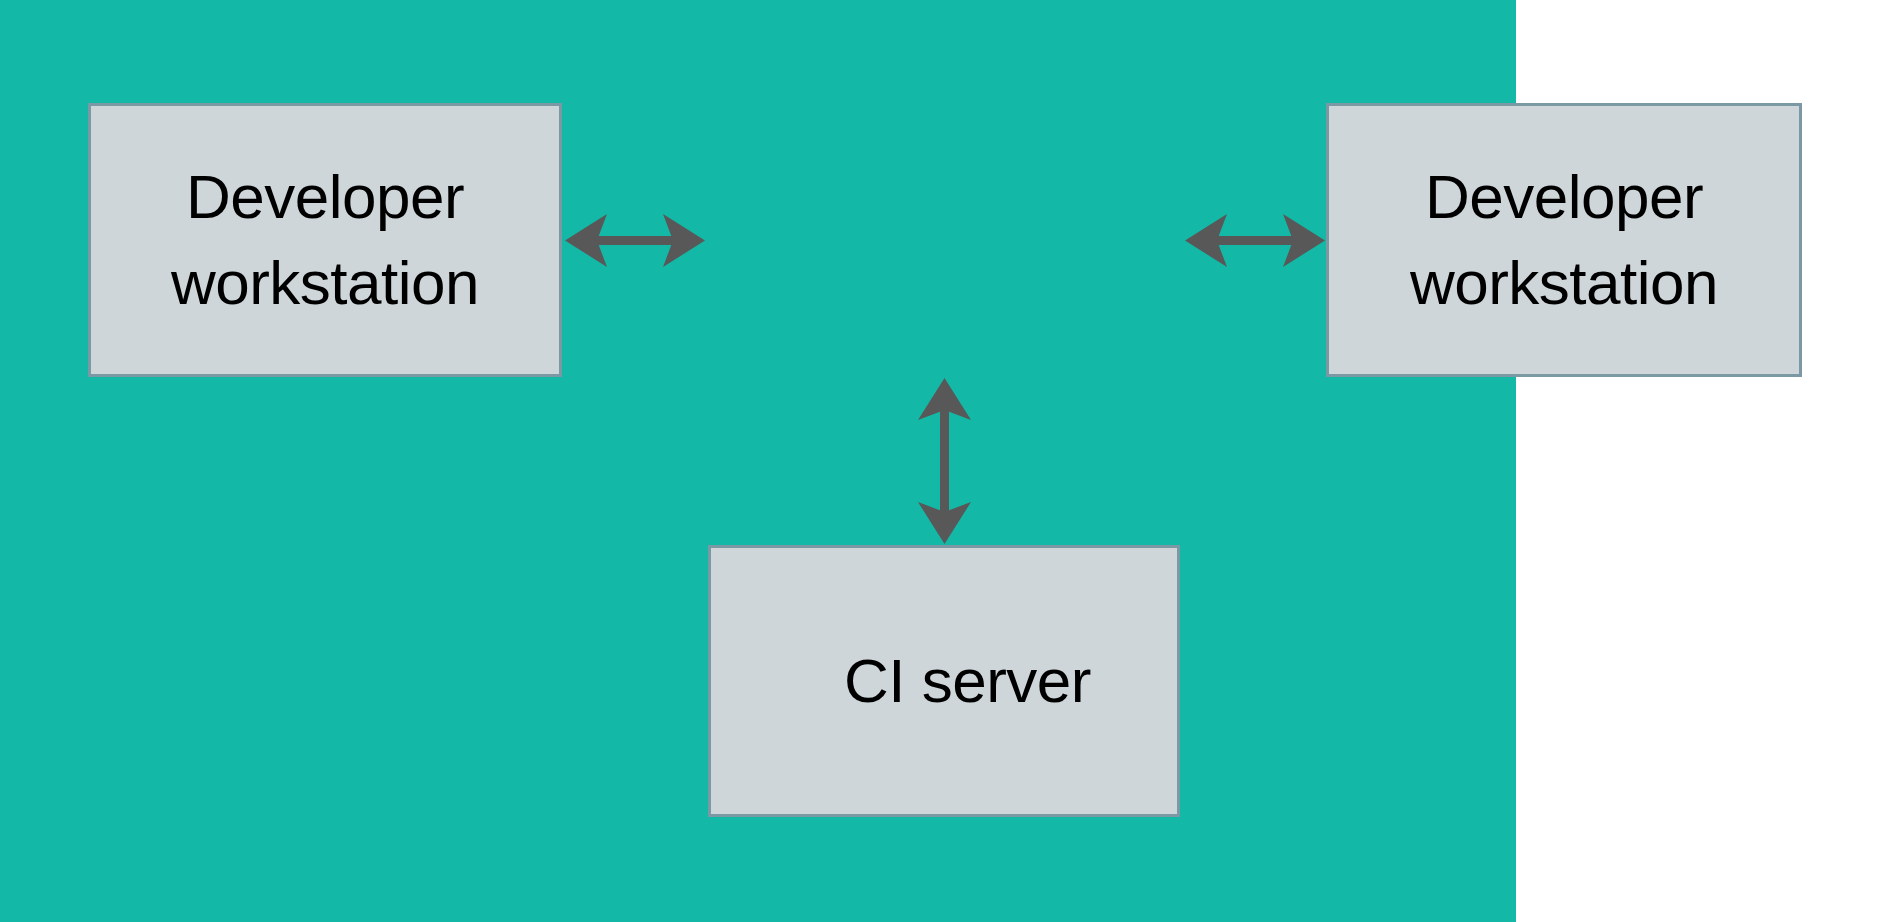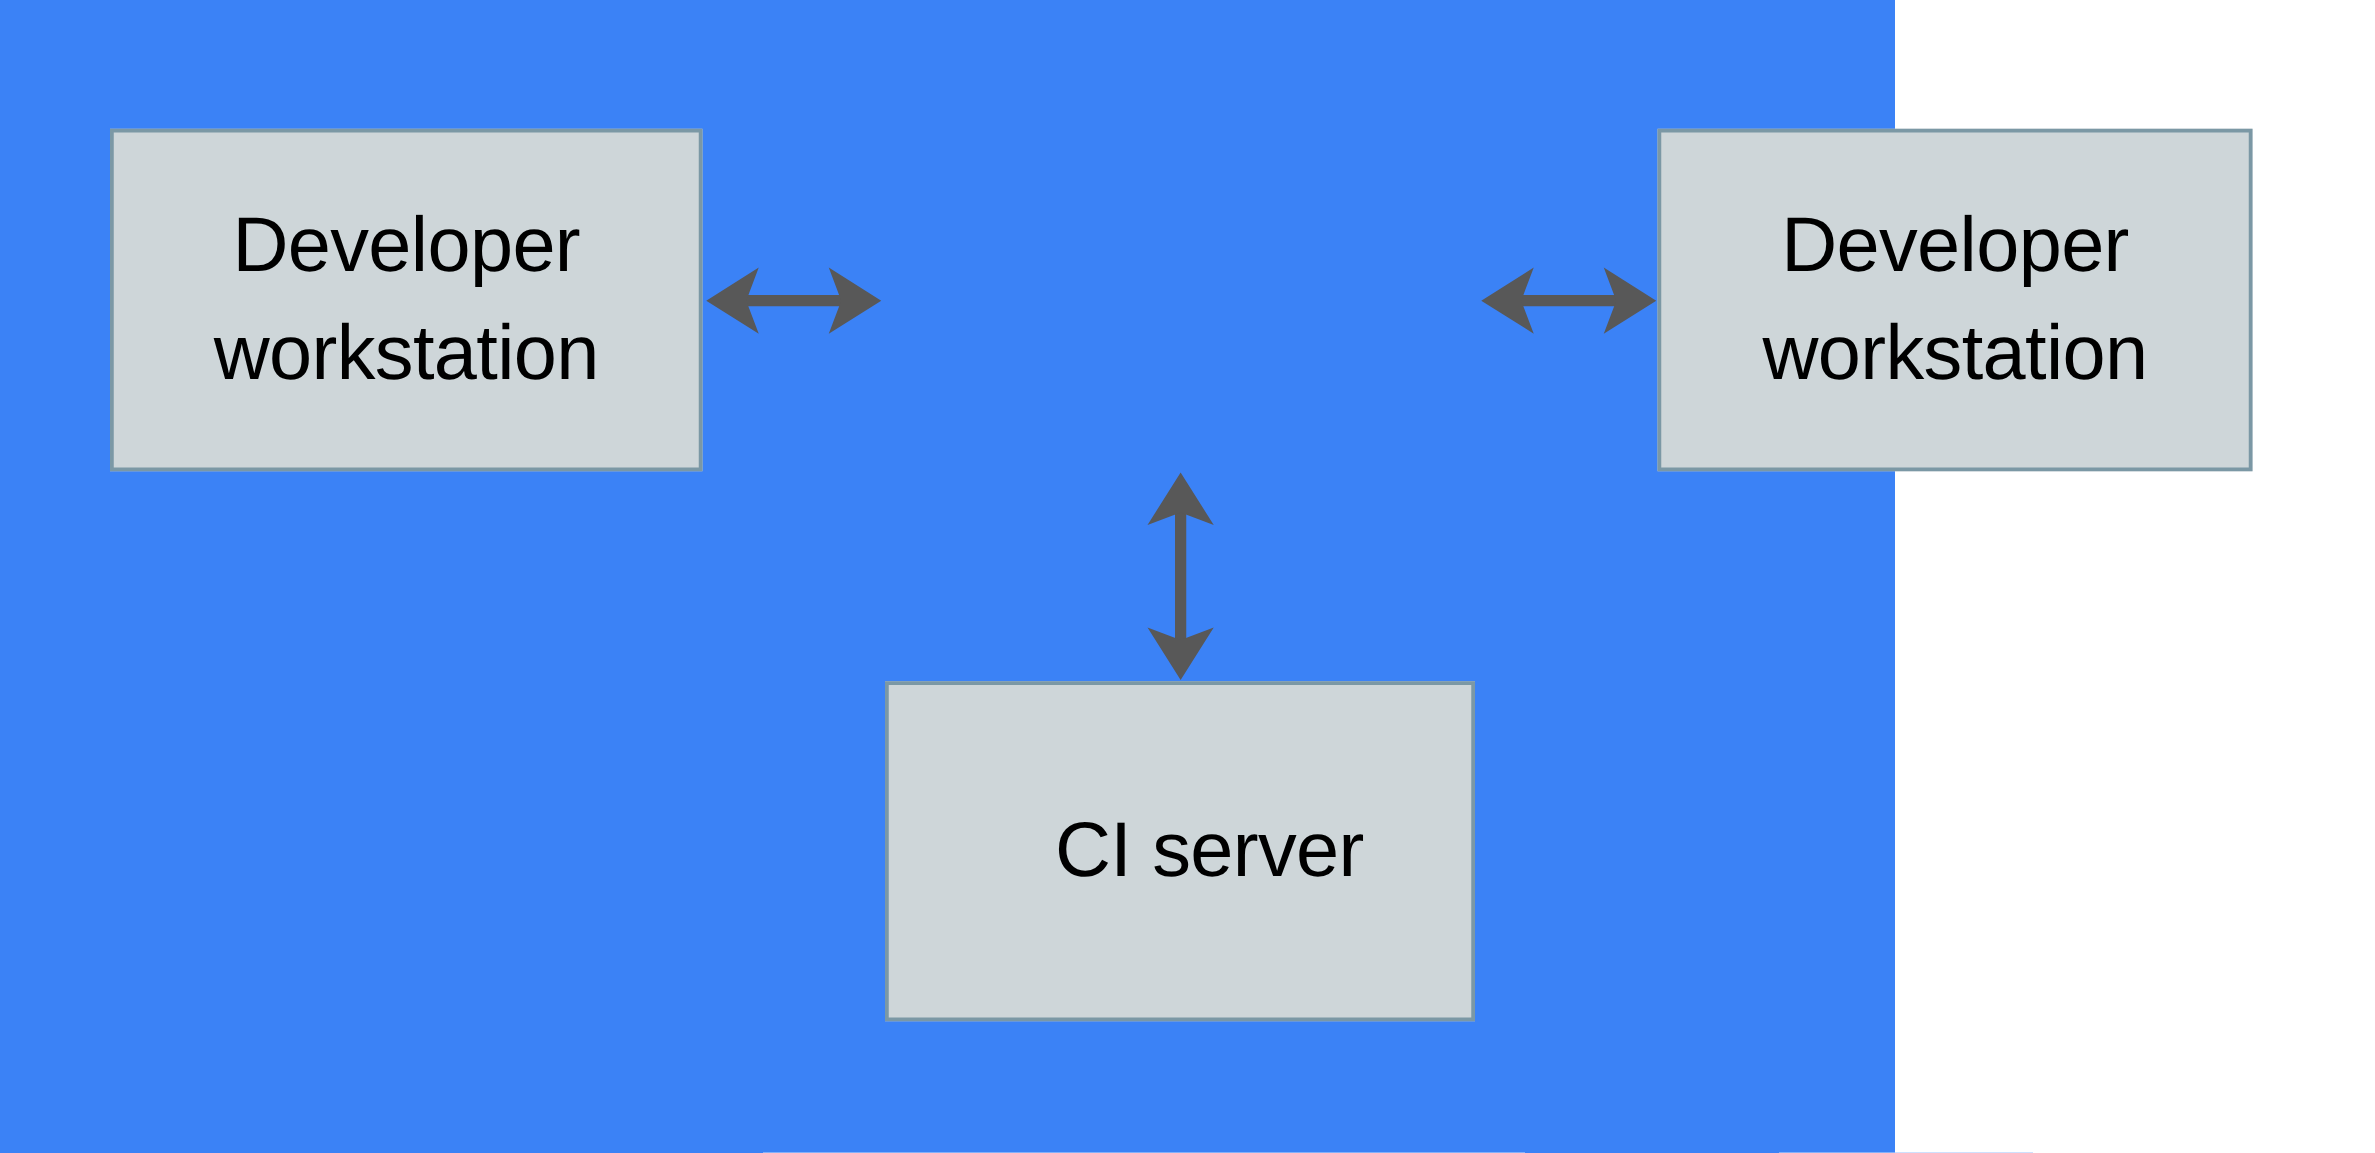--- a/index.html
+++ b/index.html
@@ -11,21 +11,21 @@
   body {
     width: 1900px;
     height: 922px;
     overflow: hidden;
     font-family: "Liberation Sans", sans-serif;
   }
   #diagram-canvas {
     position: relative;
     width: 1516px;
     height: 922px;
-    background: #3b82f6;
+    background: #14b8a6;
   }
   #diagram-svg {
     position: absolute;
     top: 0;
     left: 0;
     width: 1900px;
     height: 922px;
     display: block;
   }
   .node-box {

